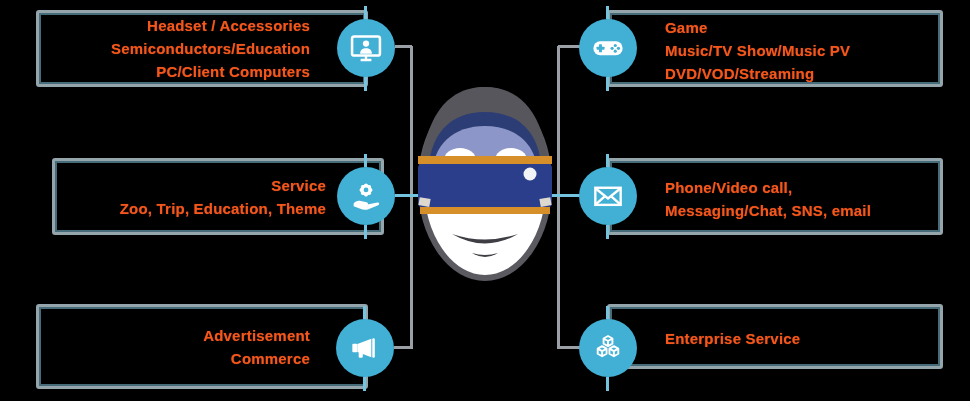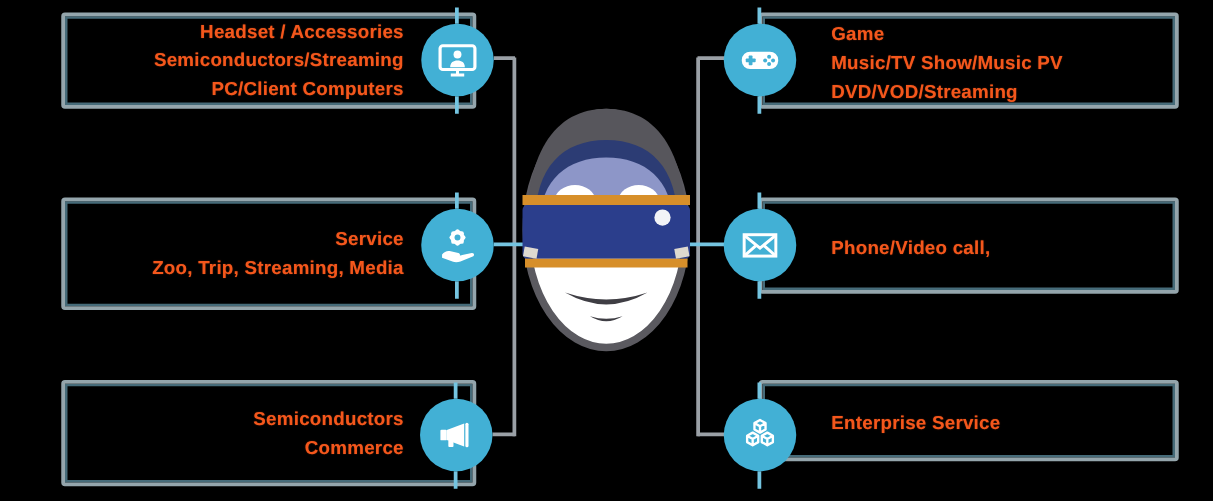--- a/index.html
+++ b/index.html
@@ -7,21 +7,21 @@
     position:relative;width:970px;height:401px;background:#000;
     font-family:"Liberation Sans",sans-serif;overflow:hidden;
   }
   .box{
     position:absolute;box-sizing:border-box;
     border:3px solid #94a5ac;border-radius:3px;
     box-shadow:inset 0 0 0 2px rgba(127,195,221,.55);
     display:flex;flex-direction:column;justify-content:center;
     z-index:1;background:transparent;
   }
-  .box.left{left:49px;width:332px;text-align:right;padding:4px 55px 4px 28px;}
+  .box.left{left:36px;width:332px;text-align:right;padding:4px 55px 4px 28px;}
   .box.right{left:607px;width:336px;text-align:left;padding:4px 12px 0 55px;}
   .line{
     color:#f4571c;font-weight:bold;font-size:15px;line-height:23px;
     letter-spacing:.2px;white-space:nowrap;
     text-shadow:0 0 1px rgba(244,87,28,.55);
   }
   .icon-badge{
     position:absolute;width:58px;height:58px;border-radius:50%;
     background:#42b0d5;display:flex;align-items:center;justify-content:center;
     z-index:3;
@@ -54,39 +54,40 @@
   <div class="stub" style="left:363px;top:377px;height:14px;"></div>
   <div class="stub" style="left:606px;top:6px;height:13px;"></div>
   <div class="stub" style="left:606px;top:77px;height:14px;"></div>
   <div class="stub" style="left:606px;top:154px;height:13px;"></div>
   <div class="stub" style="left:606px;top:225px;height:14px;"></div>
   <div class="stub" style="left:606px;top:306px;height:13px;"></div>
   <div class="stub" style="left:606px;top:377px;height:14px;"></div>
 
   <div class="box left" style="top:10px;height:77px;">
     <div class="line">Headset / Accessories</div>
-    <div class="line">Semiconductors/Streaming</div>
+    <div class="line">Semiconductors/Education</div>
     <div class="line">PC/Client Computers</div>
   </div>
-  <div class="box left" style="top:158px;height:90px;">
+  <div class="box left" style="top:158px;height:77px;margin-left:16px;">
     <div class="line">Service</div>
-    <div class="line">Zoo, Trip, Streaming, Media</div>
+    <div class="line">Zoo, Trip, Education, Theme</div>
   </div>
   <div class="box left" style="top:304px;height:85px;">
-    <div class="line">Semiconductors</div>
+    <div class="line">Advertisement</div>
     <div class="line">Commerce</div>
   </div>
 
   <div class="box right" style="top:10px;height:77px;">
     <div class="line">Game</div>
     <div class="line">Music/TV Show/Music PV</div>
     <div class="line">DVD/VOD/Streaming</div>
   </div>
   <div class="box right" style="top:158px;height:77px;">
     <div class="line">Phone/Video call,</div>
+    <div class="line">Messaging/Chat, SNS, email</div>
   </div>
   <div class="box right" style="top:304px;height:65px;">
     <div class="line">Enterprise Service</div>
   </div>
 
   <div class="icon-badge" style="left:337px;top:19px;">
     <svg viewBox="0 0 24 24">
       <rect x="3.2" y="4.8" width="17.6" height="12" rx="1.4" fill="none" stroke="#fff" stroke-width="1.6"></rect>
       <circle cx="12" cy="9.2" r="2" fill="#fff"></circle>
       <path d="M8.3,15.6 C8.3,13.2 9.9,12.2 12,12.2 C14.1,12.2 15.7,13.2 15.7,15.6 Z" fill="#fff"></path>

